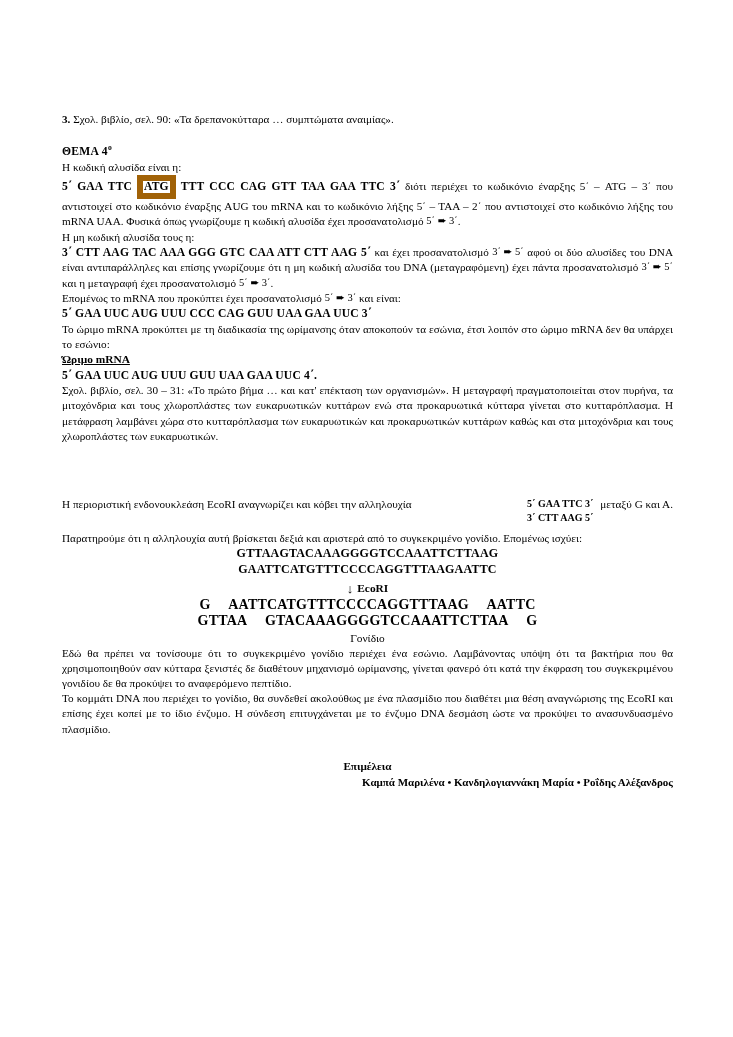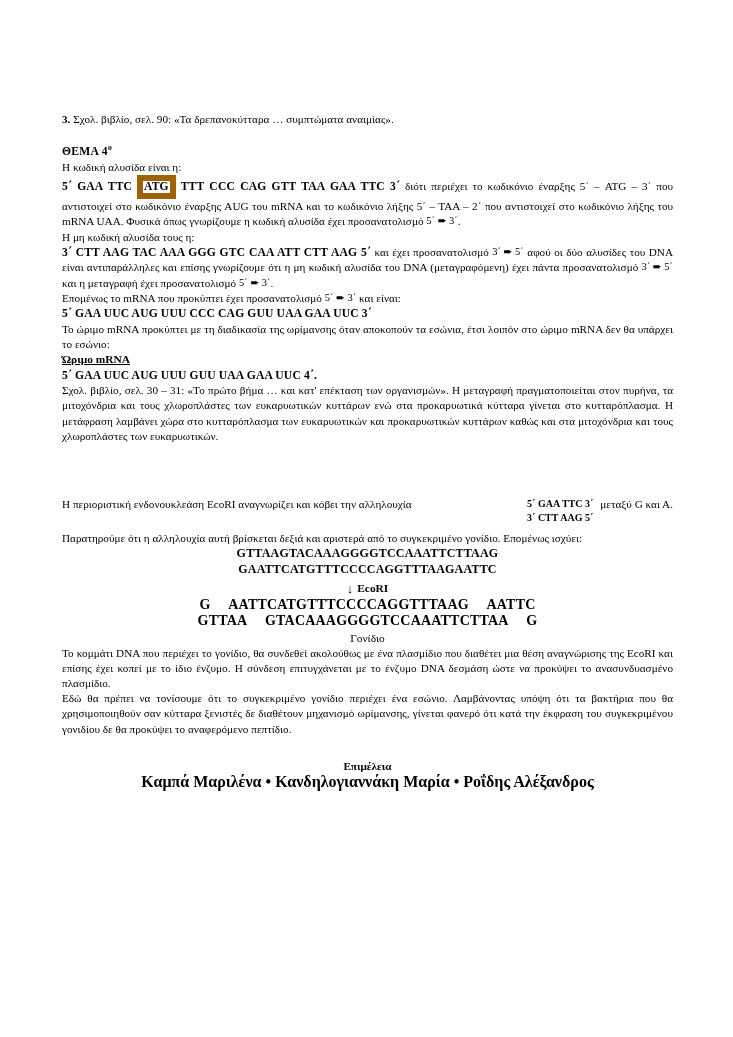--- a/index.html
+++ b/index.html
@@ -147,23 +147,23 @@
     line-height: 16px;
     margin-top: 1px;
   }
   .credits-title {
     text-align: center;
     font-weight: bold;
     font-size: 11.2px;
     line-height: 15px;
   }
   .credits-names {
-    text-align: center;
-    font-weight: bold;
-    font-size: 16px;
+    text-align: right;
+    font-weight: bold;
+    font-size: 11px;
     line-height: 16px;
   }
 </style>
 </head>
 <body>
 
 <div class="page">
   <div class="content">
 
     <div class="item-3">
@@ -241,23 +241,23 @@
 
     <div class="ecori-arrow-row">
       <span class="dn">↓</span><span>EcoRI</span>
     </div>
 
     <div class="cut-line">G     AATTCATGTTTCCCCAGGTTTAAG     AATTC</div>
     <div class="cut-line">GTTAA     GTACAAAGGGGTCCAAATTCTTAA     G</div>
 
     <div class="gene-label">Γονίδιο</div>
 
+    <div class="body-text">Εδώ θα πρέπει να τονίσουμε ότι το συγκεκριμένο γονίδιο περιέχει ένα εσώνιο. Λαμβάνοντας υπόψη ότι τα βακτήρια που θα χρησιμοποιηθούν σαν κύτταρα ξενιστές δε διαθέτουν μηχανισμό ωρίμανσης, γίνεται φανερό ότι κατά την έκφραση του συγκεκριμένου γονιδίου δε θα προκύψει το αναφερόμενο πεπτίδιο.</div>
+
     <div class="body-text">Το κομμάτι DNA που περιέχει το γονίδιο, θα συνδεθεί ακολούθως με ένα πλασμίδιο που διαθέτει μια θέση αναγνώρισης της EcoRI και επίσης έχει κοπεί με το ίδιο ένζυμο. Η σύνδεση επιτυγχάνεται με το ένζυμο DNA δεσμάση ώστε να προκύψει το ανασυνδυασμένο πλασμίδιο.</div>
-
-    <div class="body-text">Εδώ θα πρέπει να τονίσουμε ότι το συγκεκριμένο γονίδιο περιέχει ένα εσώνιο. Λαμβάνοντας υπόψη ότι τα βακτήρια που θα χρησιμοποιηθούν σαν κύτταρα ξενιστές δε διαθέτουν μηχανισμό ωρίμανσης, γίνεται φανερό ότι κατά την έκφραση του συγκεκριμένου γονιδίου δε θα προκύψει το αναφερόμενο πεπτίδιο.</div>
 
     <div class="spacer-lg"></div>
 
     <div class="credits-title">Επιμέλεια</div>
     <div class="credits-names">Καμπά Μαριλένα • Κανδηλογιαννάκη Μαρία • Ροΐδης Αλέξανδρος</div>
 
   </div>
 </div>
 
 </body></html>

